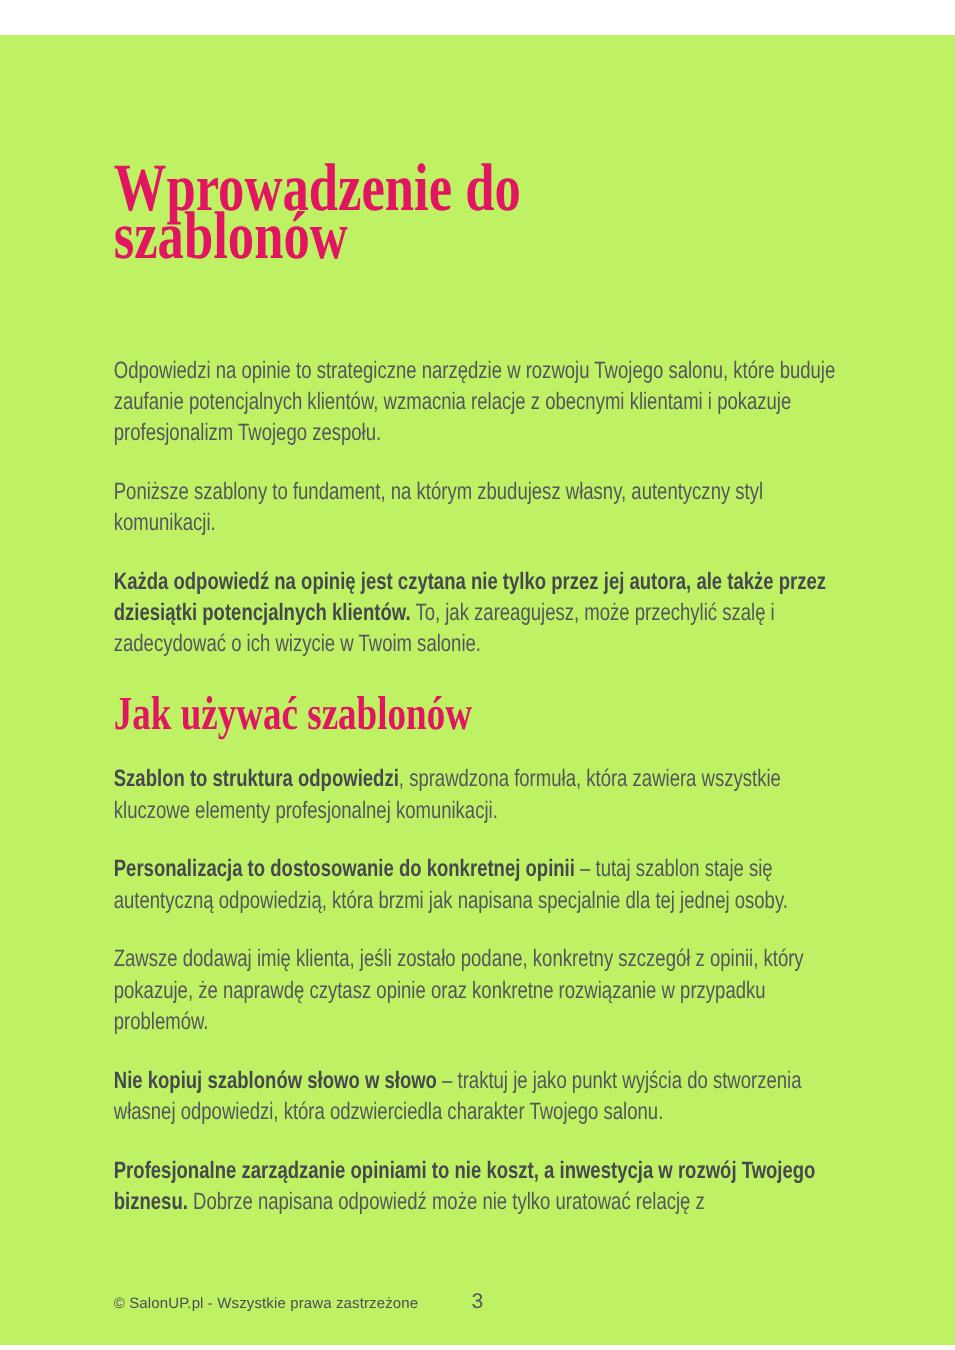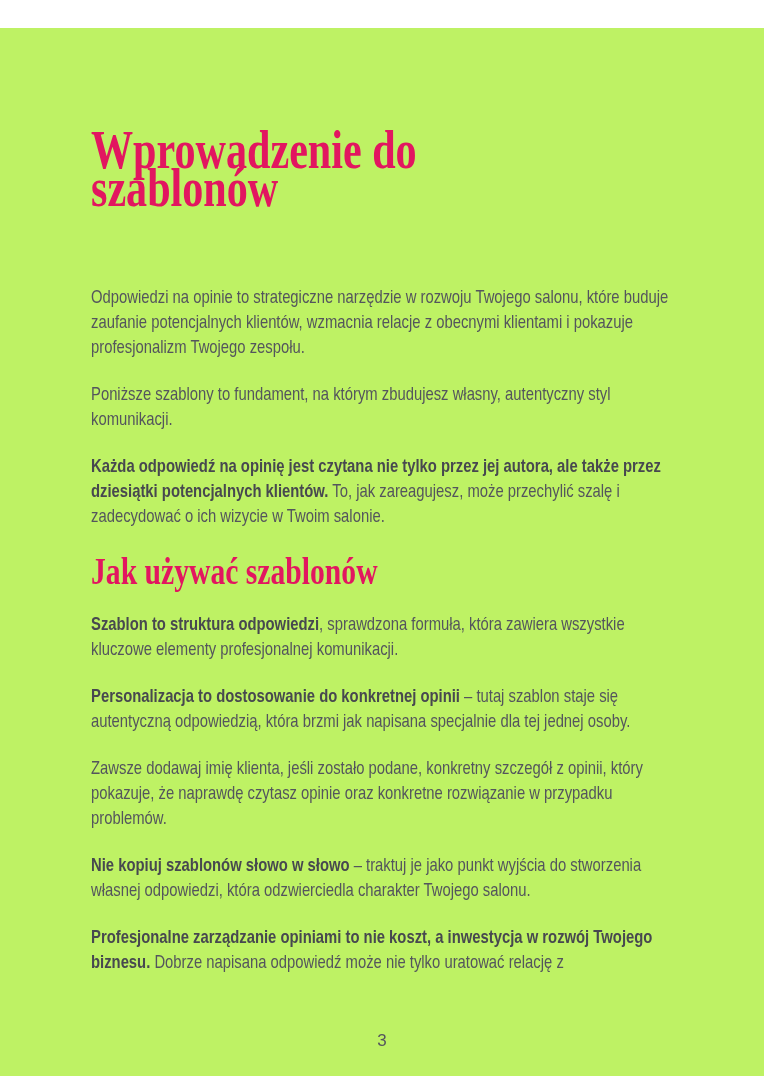--- a/index.html
+++ b/index.html
@@ -95,16 +95,17 @@
     <p class="body-par"><strong>Personalizacja to dostosowanie do konkretnej opinii</strong><span> – tutaj szablon staje się autentyczną odpowiedzią, która brzmi jak napisana specjalnie dla tej jednej osoby.</span></p>
 
     <p class="body-par"><span>Zawsze dodawaj imię klienta, jeśli zostało podane, konkretny szczegół z opinii, który pokazuje, że naprawdę czytasz opinie oraz konkretne rozwiązanie w przypadku problemów.</span></p>
 
     <p class="body-par"><strong>Nie kopiuj szablonów słowo w słowo</strong><span> – traktuj je jako punkt wyjścia do stworzenia własnej odpowiedzi, która odzwierciedla charakter Twojego salonu.</span></p>
 
     <p class="body-par"><strong>Profesjonalne zarządzanie opiniami to nie koszt, a inwestycja w rozwój Twojego biznesu.</strong><span> Dobrze napisana odpowiedź może nie tylko uratować relację z</span></p>
 
   </div>
 
+  <div class="footer-copy">© SalonUP.pl - Wszystkie prawa zastrzeżone</div>
 
   <div class="footer-page">3</div>
 
 </div>
 
 </body></html>

